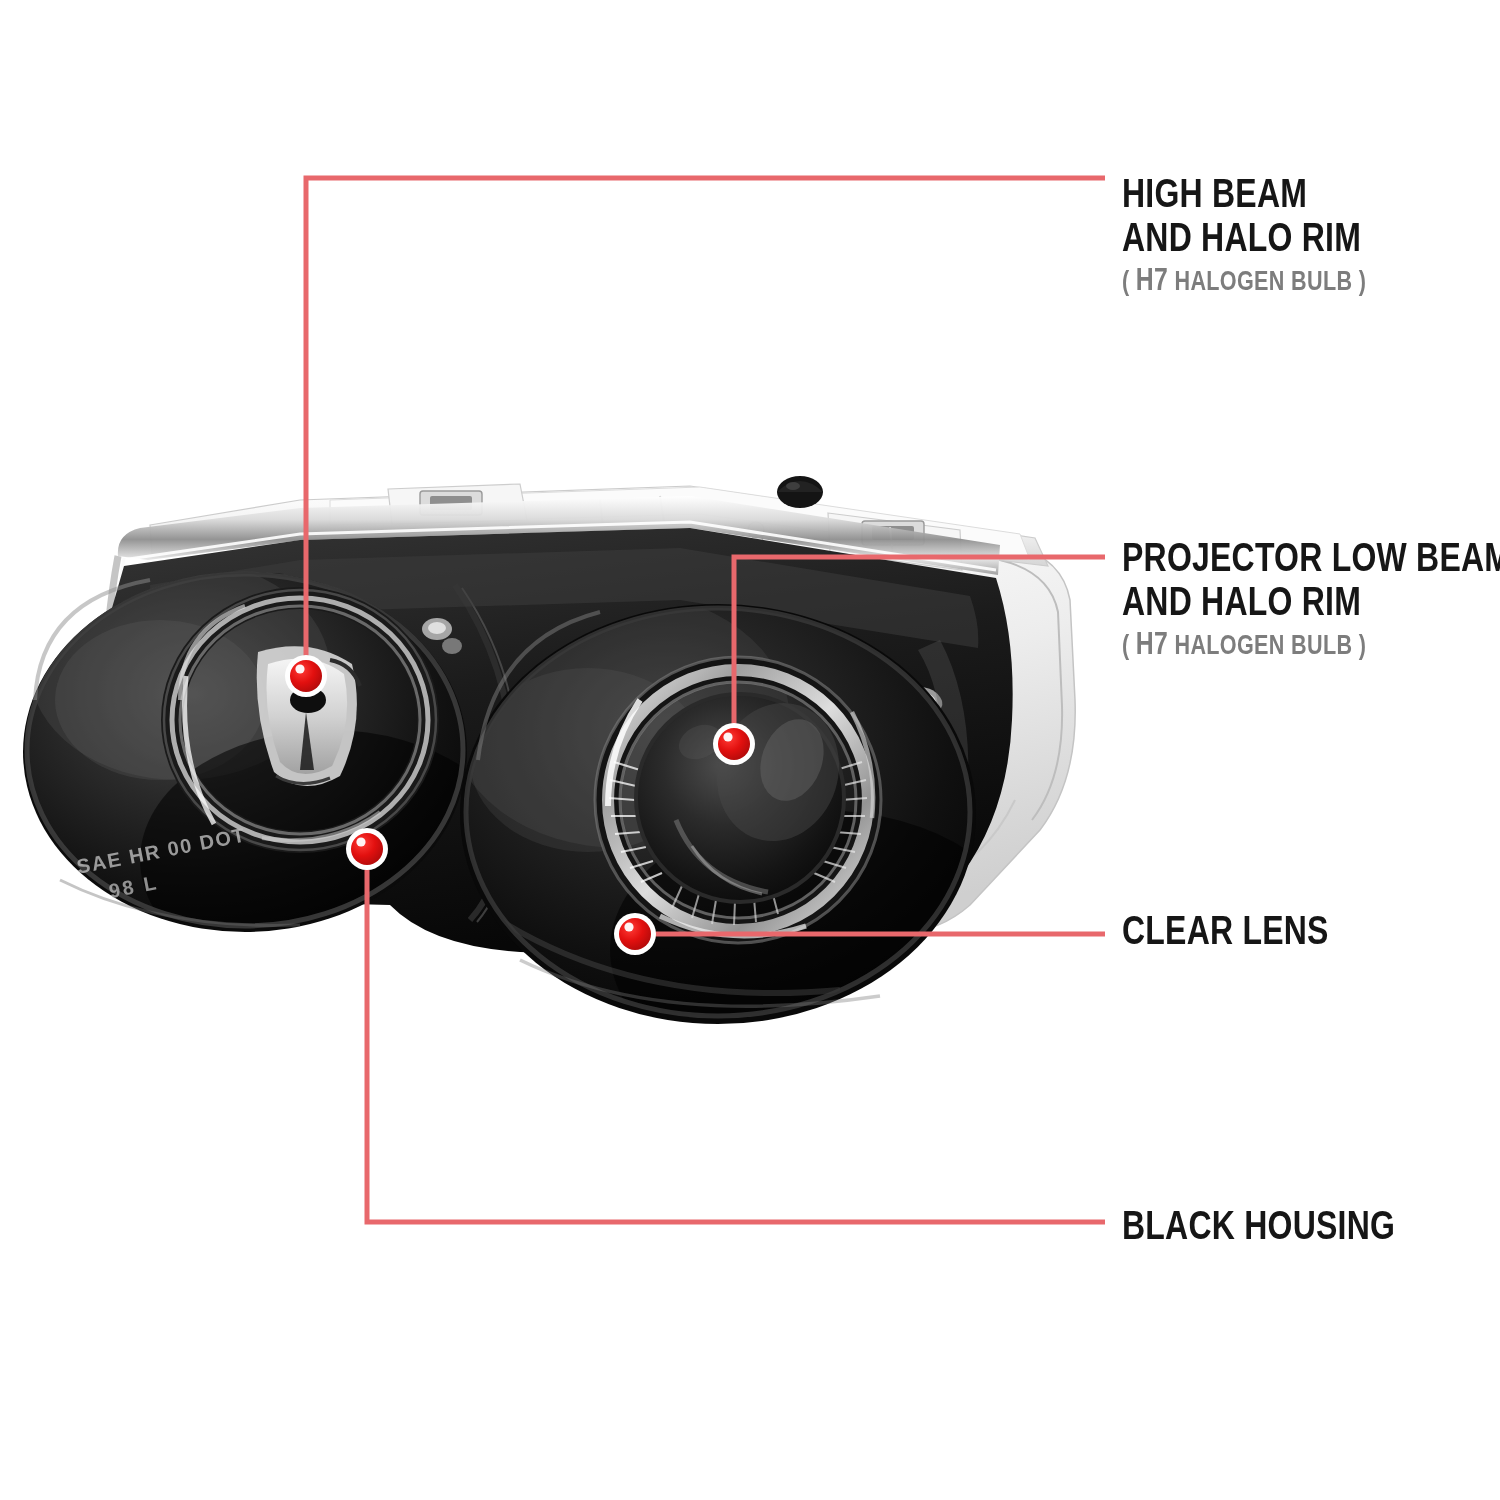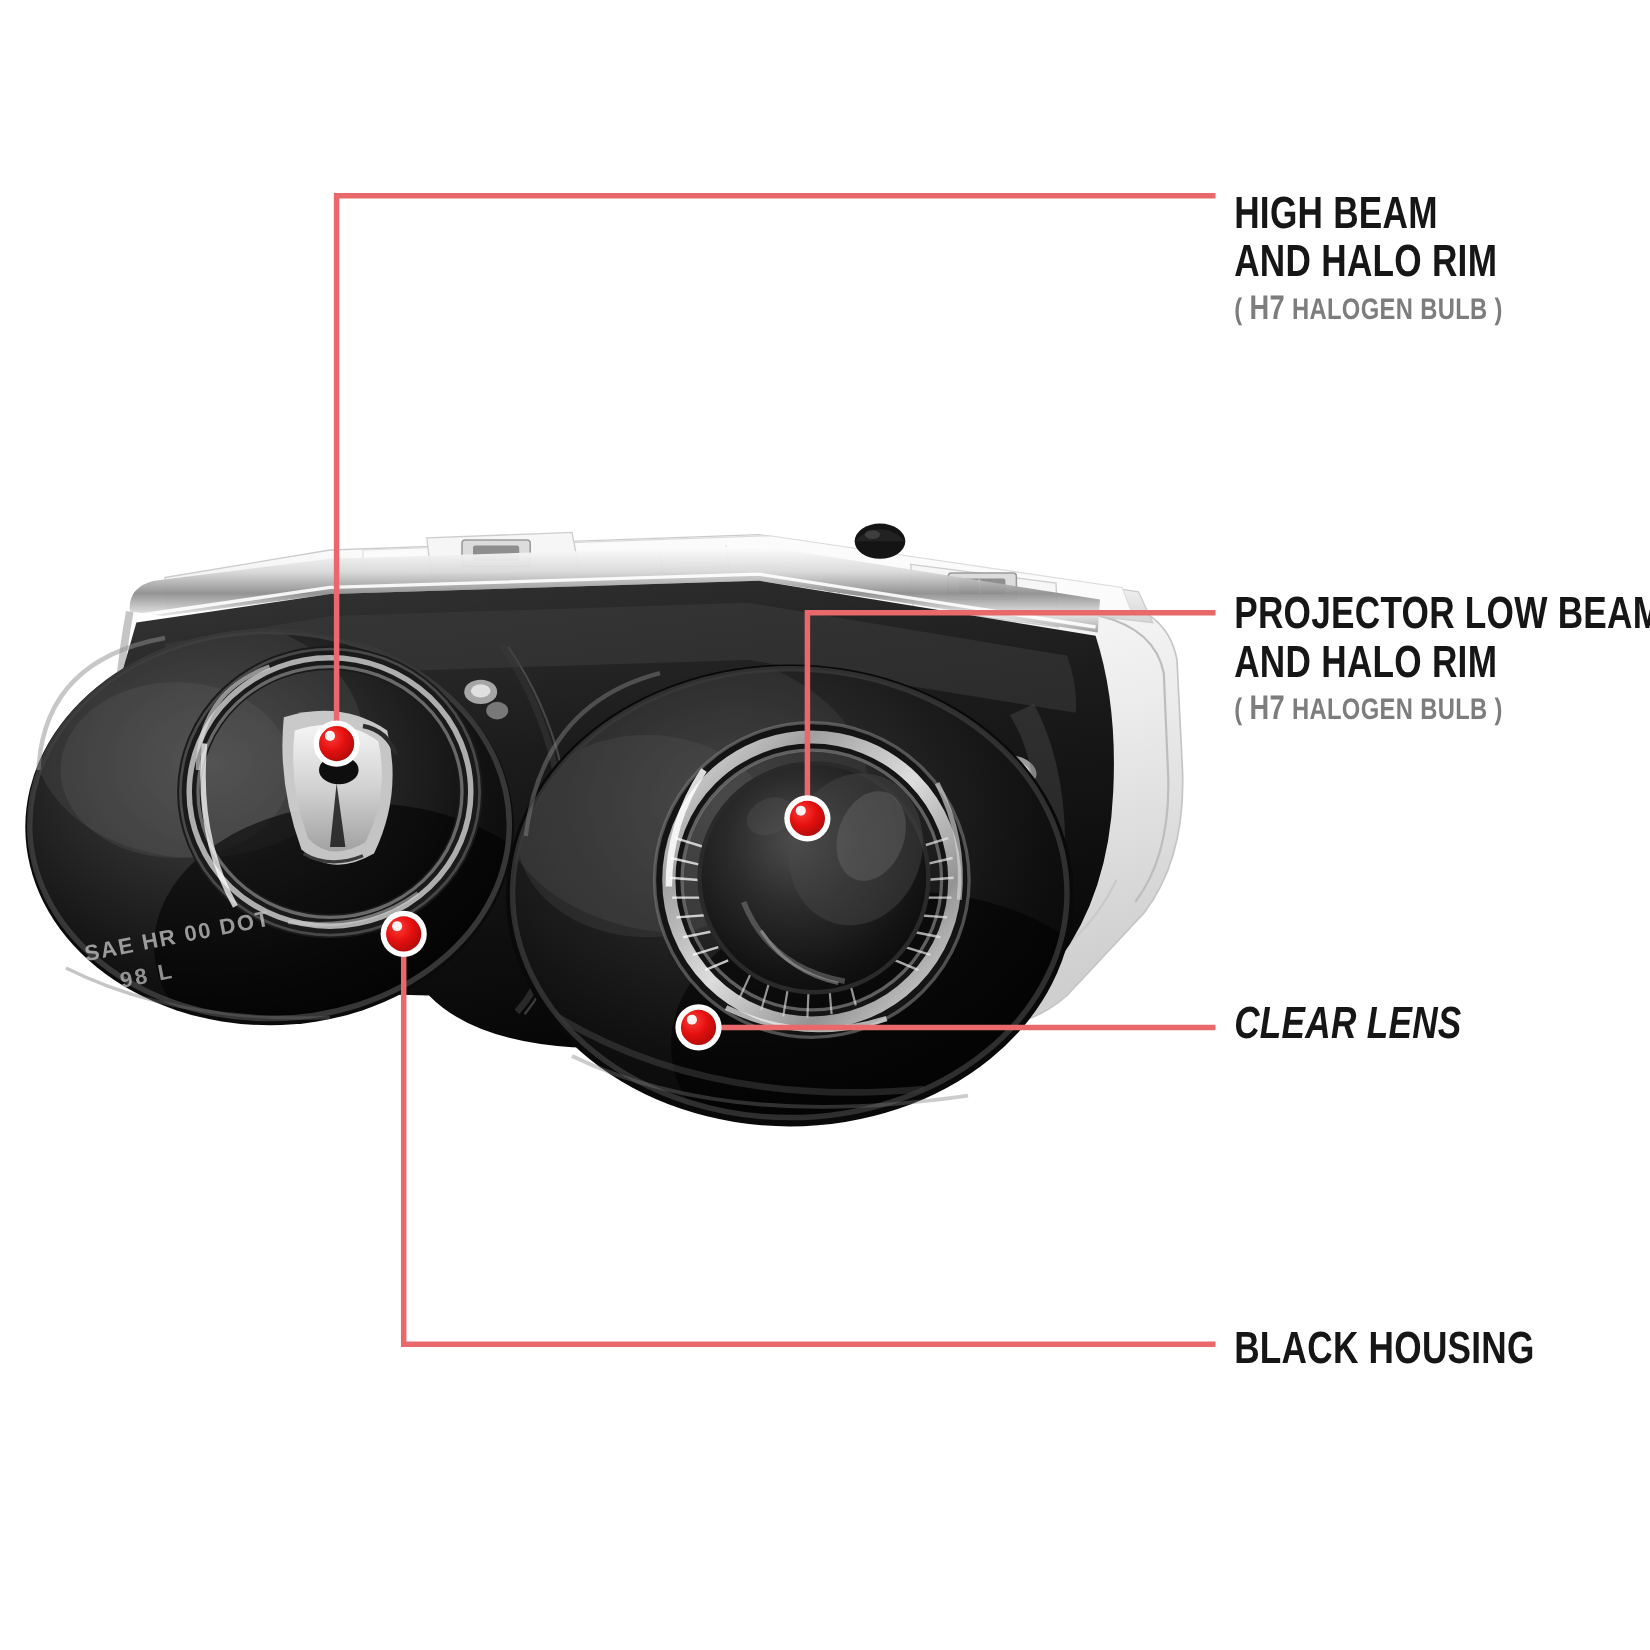--- a/index.html
+++ b/index.html
@@ -31,21 +31,21 @@
     line-height:30px;
     letter-spacing:0.4px;
     transform:scaleX(0.80);
     transform-origin:left top;
     white-space:nowrap;
     margin-top:6px;
   }
   .callout-sub .big{font-size:31px;}
   .cg1{left:1122px;top:171px;}
   .cg2{left:1122px;top:535px;}
-  .cg3{left:1122px;top:908px;font-style:italic;}
+  .cg3{left:1122px;top:908px;}
   .cg4{left:1122px;top:1203px;}
 </style>
 </head>
 <body>
 
 <div id="stage">
 
   <svg id="art" viewBox="0 0 1500 1500">
     <defs>
 

